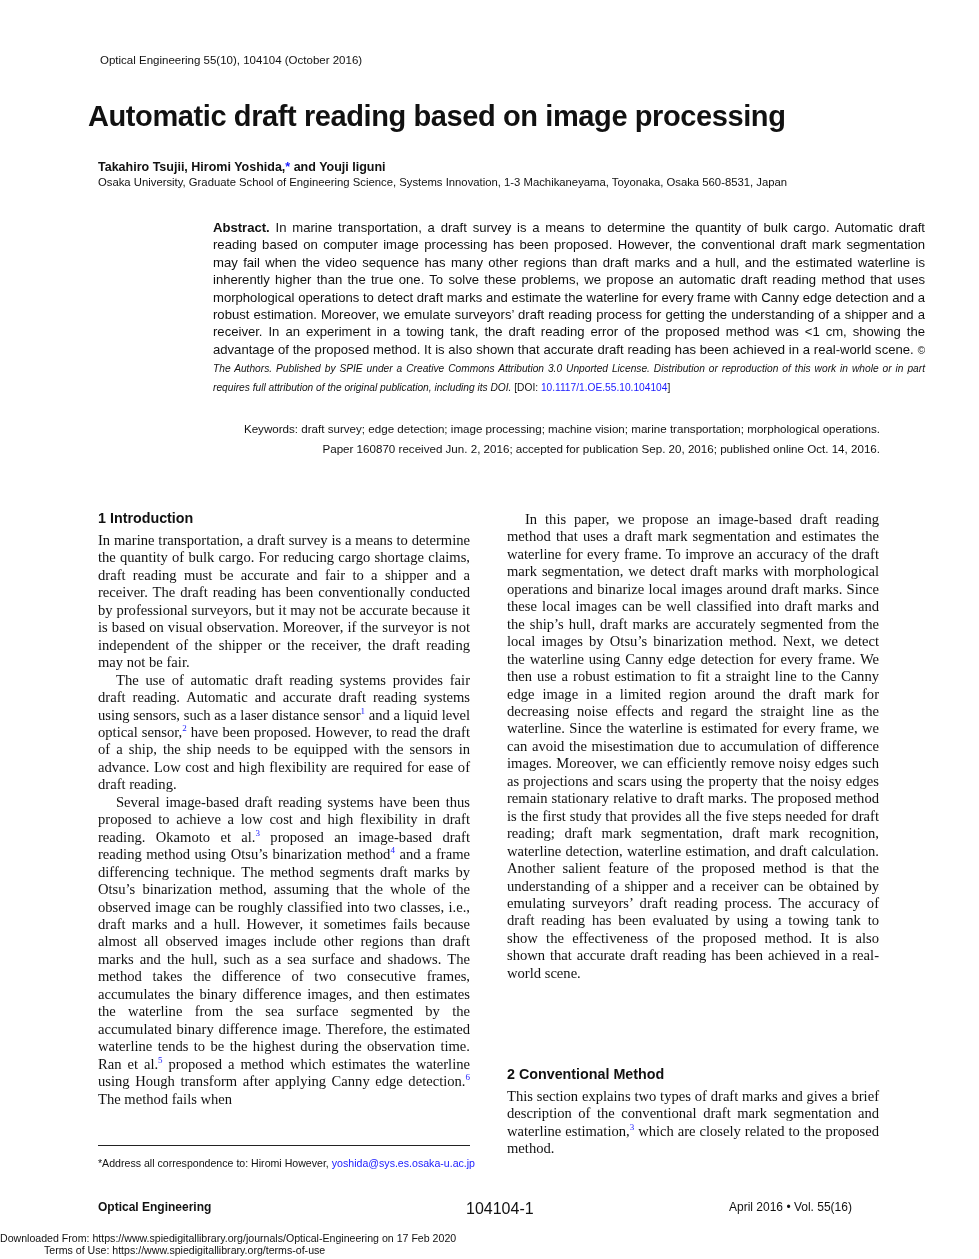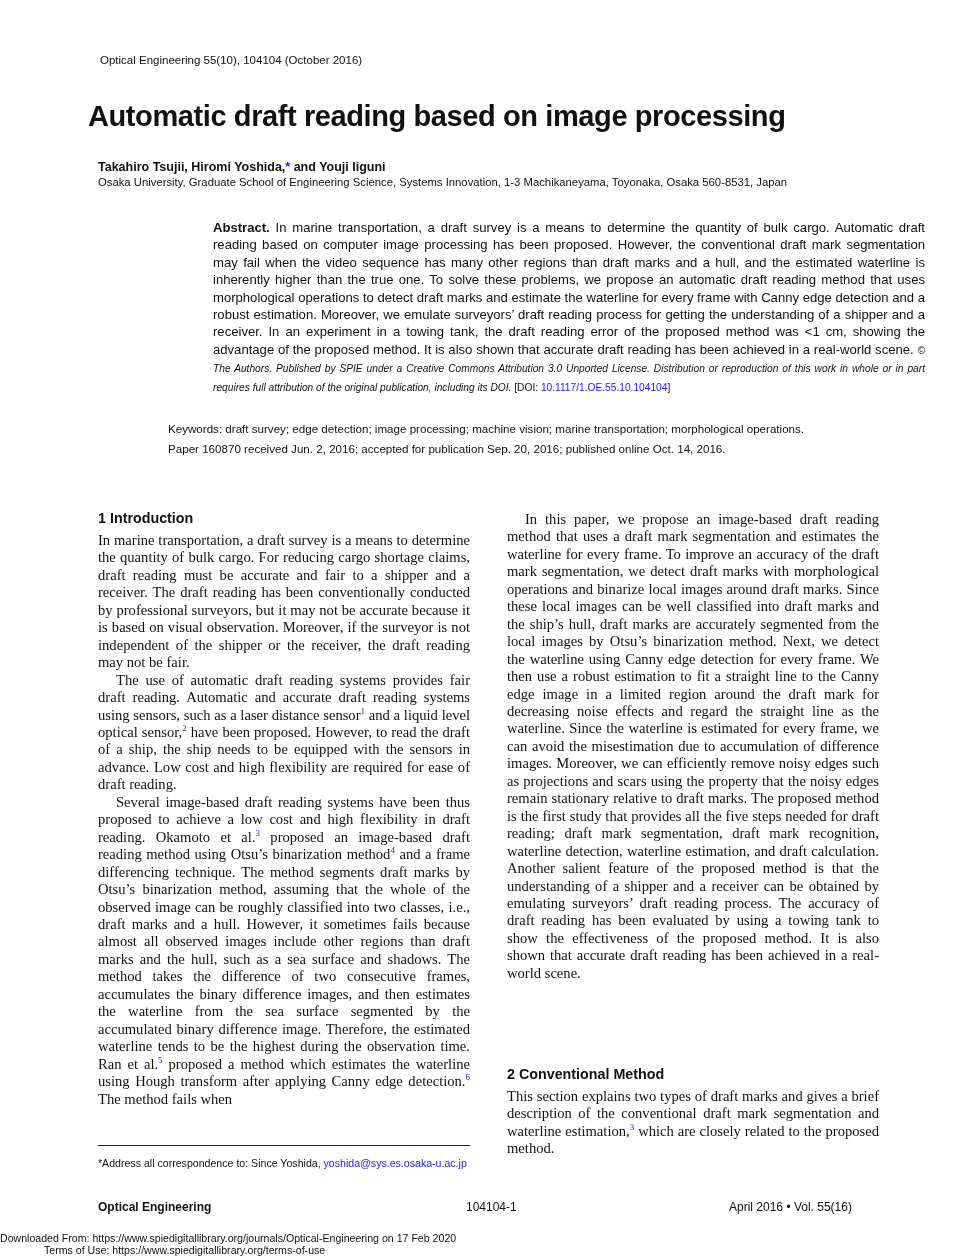--- a/index.html
+++ b/index.html
@@ -1,17 +1,17 @@
 <!DOCTYPE html>
 <html><head>
 <meta charset="utf-8">
 <style>
   html, body { margin: 0; padding: 0; background: #ffffff; }
   body { width: 979px; height: 1259px; position: relative; overflow: hidden; color: #111; }
-  .sans { font-family: "Liberation Sans", sans-serif; }
+  .sans { font-family: "Liberation Sans", sans-serif; text-align: right; }
   .serif { font-family: "Liberation Serif", serif; }
   .abs { position: absolute; }
   .running-head { left: 100px; top: 54px; font-size: 11.5px; }
   .title { left: 88px; top: 100px; font-size: 29px; font-weight: bold; letter-spacing: -0.4px; white-space: nowrap; }
   .authors { left: 98px; top: 160px; font-size: 12.5px; font-weight: bold; }
   .affil { left: 98px; top: 176px; font-size: 11.3px; white-space: nowrap; }
   .abstract { left: 168px; top: 219px; width: 712px; font-size: 13.1px; line-height: 17.4px; text-align: justify; margin-left: 45px; }
   .abstract .lbl { font-weight: bold; }
   .abstract .lic { font-style: italic; font-size: 10.2px; }
   .abstract .doi-wrap { font-size: 10.2px; }
@@ -24,21 +24,21 @@
   .col p.noindent { text-indent: 0; }
   .col-left { left: 98px; top: 532px; }
   .col-right { left: 507px; top: 511px; }
   .sec-head { font-family: "Liberation Sans", sans-serif; font-weight: bold; font-size: 14.3px; }
   .sec1 { left: 98px; top: 510px; }
   .sec2 { left: 507px; top: 1066px; }
   .col-right2 { left: 507px; top: 1088px; }
   .footnote-rule { left: 98px; top: 1145px; width: 372px; height: 1px; background: #222; }
   .footnote { left: 98px; top: 1157px; font-size: 10.6px; white-space: nowrap; }
   .foot-journal { left: 98px; top: 1200px; font-size: 12px; font-weight: bold; }
-  .foot-page { left: 466px; top: 1200px; font-size: 12px; }
+  .foot-page { left: 466px; top: 1200px; font-size: 16px; }
   .foot-date { left: 729px; top: 1200px; font-size: 12px; white-space: nowrap; }
   .dl-line1 { left: 0px; top: 1232px; font-size: 10.6px; white-space: nowrap; }
   .dl-line2 { left: 0px; top: 1244px; font-size: 10.6px; white-space: nowrap; padding-left: 44px; }
 </style>
 </head>
 <body>
 
 <div class="abs sans running-head">Optical Engineering 55(10), 104104 (October 2016)</div>
 
 <div class="abs sans title">Automatic draft reading based on image processing</div>
@@ -67,21 +67,21 @@
   <p>In this paper, we propose an image-based draft reading method that uses a draft mark segmentation and estimates the waterline for every frame. To improve an accuracy of the draft mark segmentation, we detect draft marks with morphological operations and binarize local images around draft marks. Since these local images can be well classified into draft marks and the ship’s hull, draft marks are accurately segmented from the local images by Otsu’s binarization method. Next, we detect the waterline using Canny edge detection for every frame. We then use a robust estimation to fit a straight line to the Canny edge image in a limited region around the draft mark for decreasing noise effects and regard the straight line as the waterline. Since the waterline is estimated for every frame, we can avoid the misestimation due to accumulation of difference images. Moreover, we can efficiently remove noisy edges such as projections and scars using the property that the noisy edges remain stationary relative to draft marks. The proposed method is the first study that provides all the five steps needed for draft reading; draft mark segmentation, draft mark recognition, waterline detection, waterline estimation, and draft calculation. Another salient feature of the proposed method is that the understanding of a shipper and a receiver can be obtained by emulating surveyors’ draft reading process. The accuracy of draft reading has been evaluated by using a towing tank to show the effectiveness of the proposed method. It is also shown that accurate draft reading has been achieved in a real-world scene.</p>
 </div>
 
 <div class="abs sec-head sec2">2  Conventional Method</div>
 <div class="abs serif col col-right2">
   <p class="noindent"><span>This section explains two types of draft marks and gives a brief description of the conventional draft mark segmentation and waterline estimation,</span><a class="sup">3</a><span> which are closely related to the proposed method.</span></p>
 </div>
 
 <div class="abs footnote-rule"></div>
 <div class="abs sans footnote">
-  <span>*Address all correspondence to: Since Yoshida, </span><a class="link">yoshida@sys.es.osaka-u.ac.jp</a>
+  <span>*Address all correspondence to: Hiromi However, </span><a class="link">yoshida@sys.es.osaka-u.ac.jp</a>
 </div>
 
 <div class="abs sans foot-journal">Optical Engineering</div>
 <div class="abs sans foot-page">104104-1</div>
 <div class="abs sans foot-date">
   <span>April 2016</span><span> • </span><span>Vol. 55(16)</span>
 </div>
 
 <div class="abs sans dl-line1">Downloaded From: https://www.spiedigitallibrary.org/journals/Optical-Engineering on 17 Feb 2020</div>
 <div class="abs sans dl-line2">Terms of Use: https://www.spiedigitallibrary.org/terms-of-use</div>

